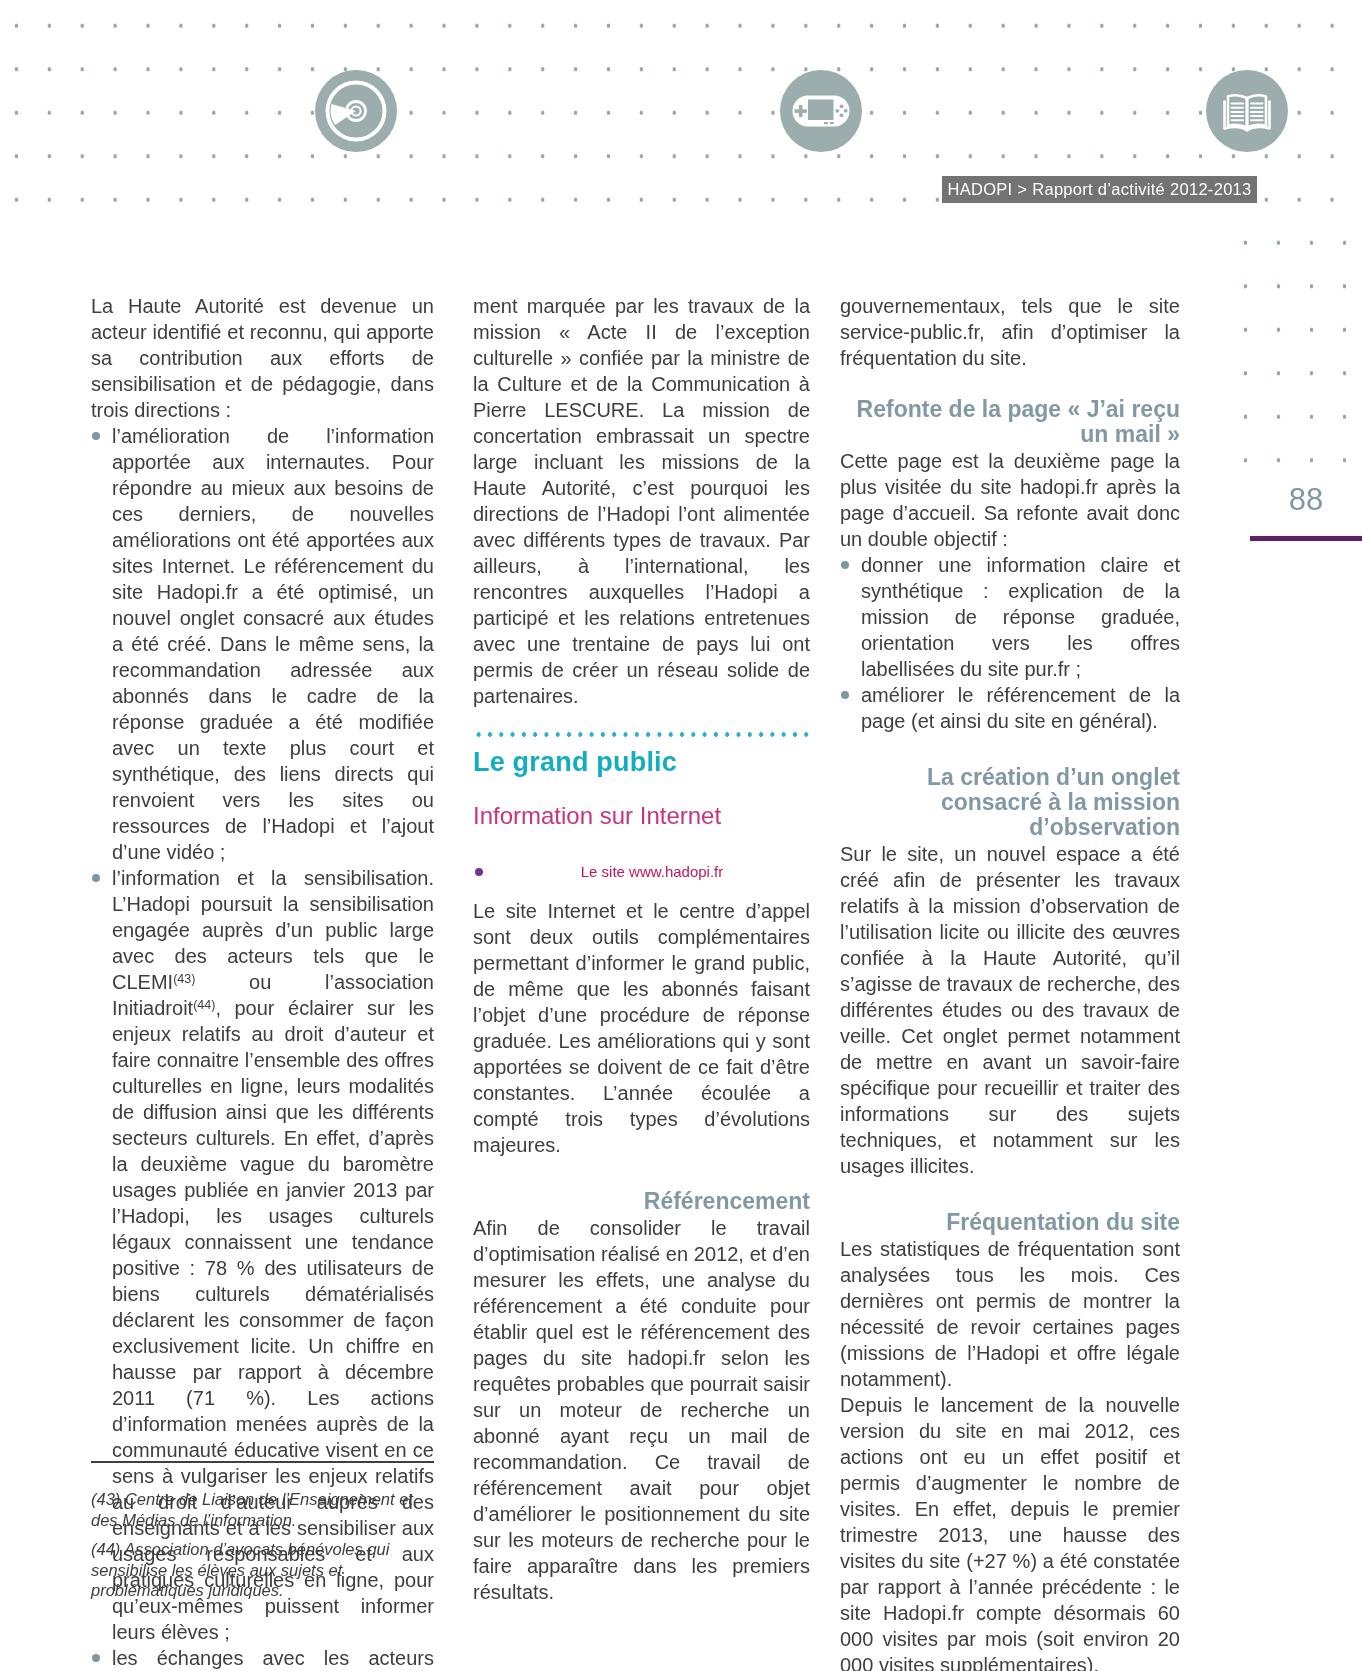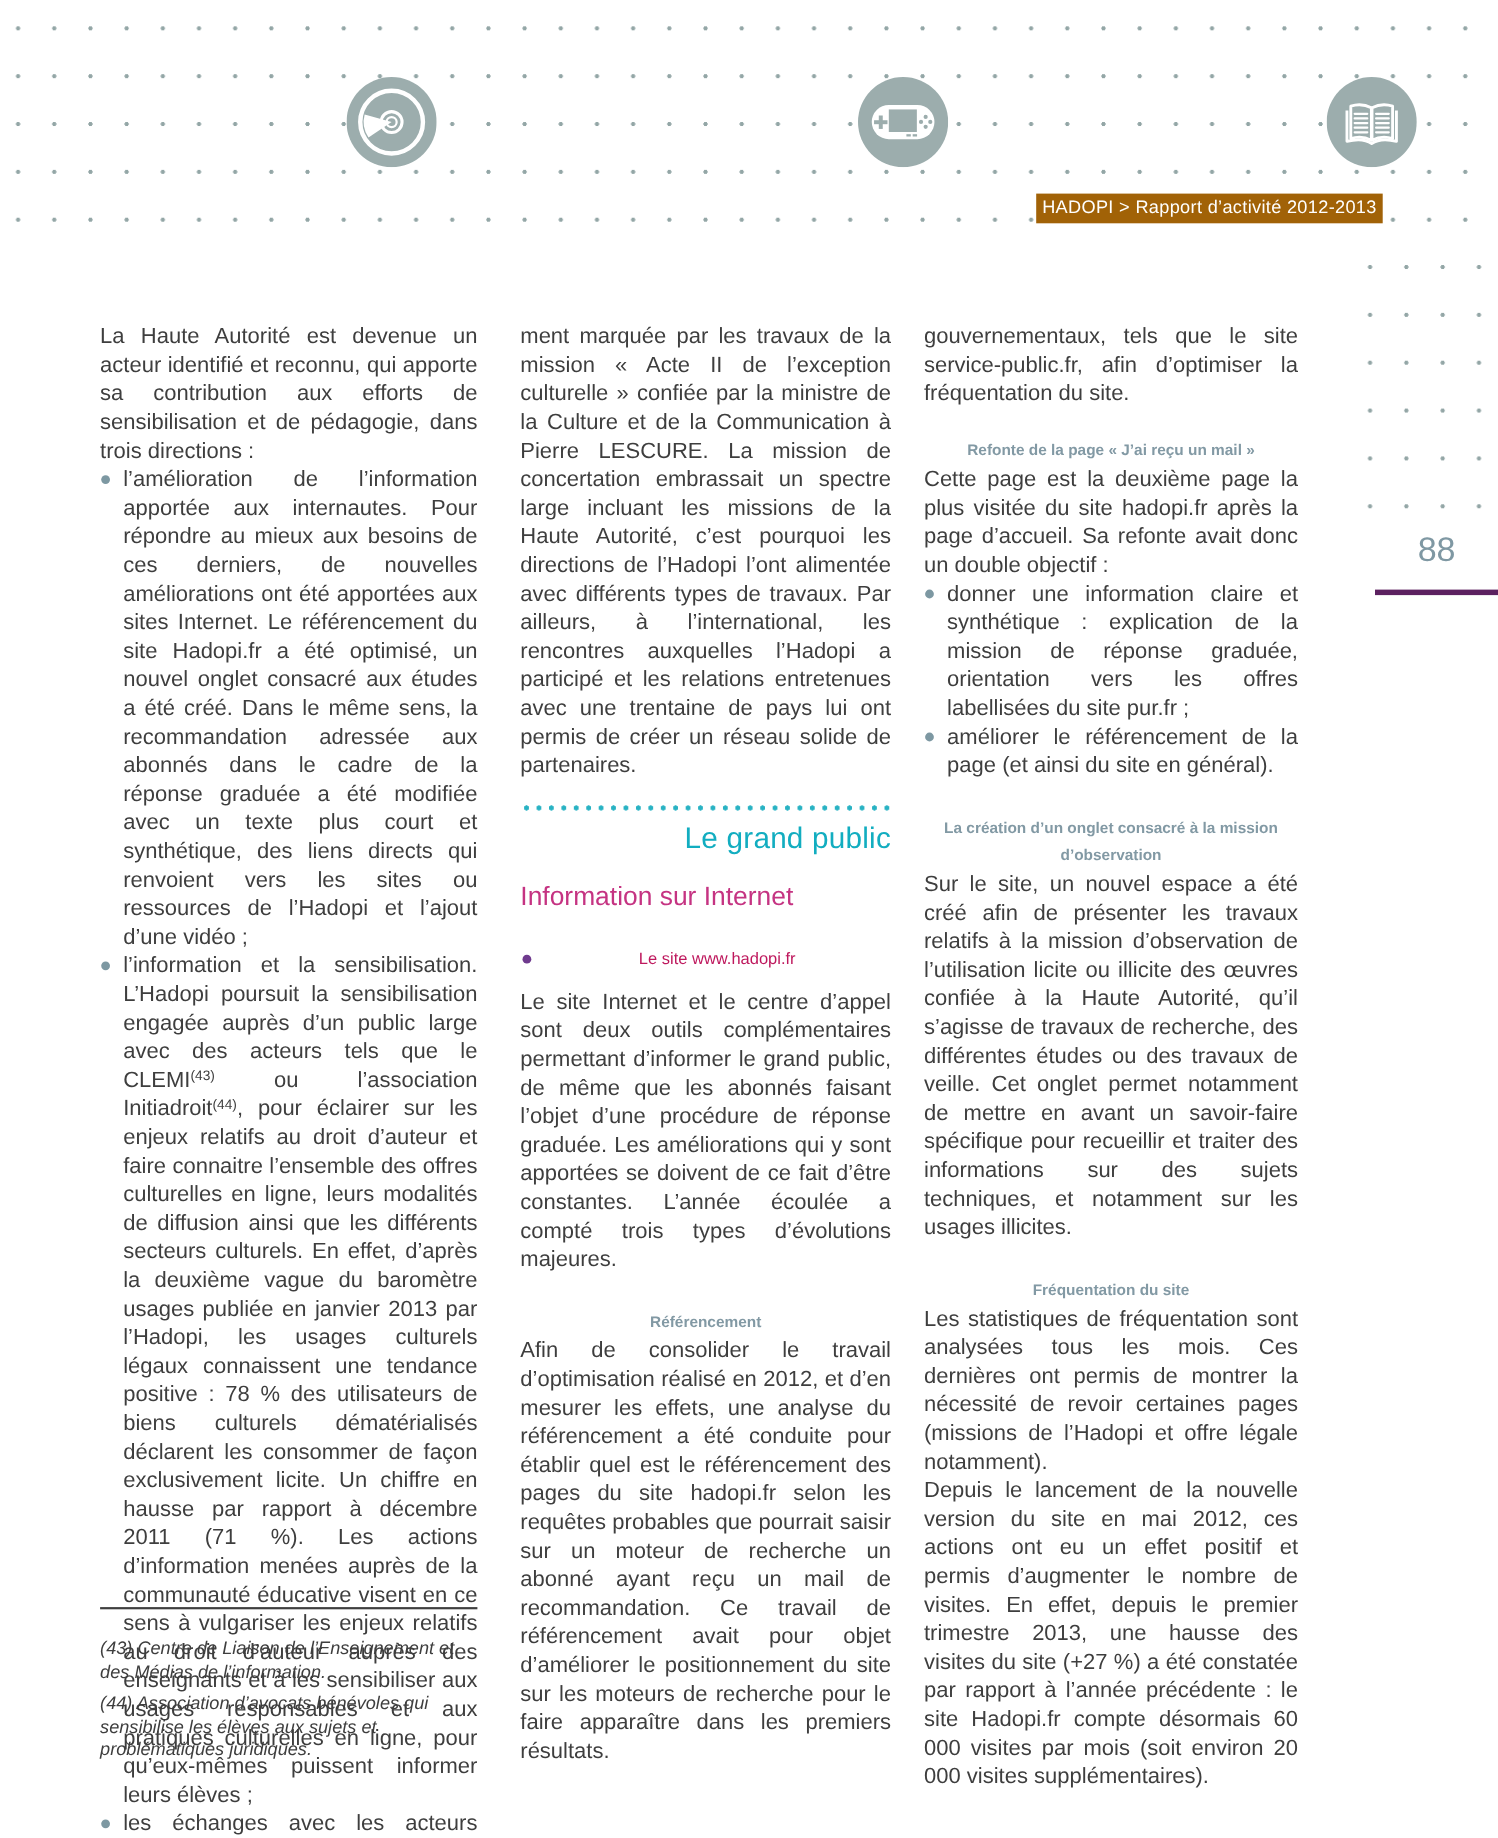--- a/index.html
+++ b/index.html
@@ -17,21 +17,21 @@
   .dots-top  { left:0; top:4px; width:1362px; height:204px; background-size:32.9px 43.5px; }
   .dots-right{ left:1229px; top:221px; width:133px; height:258px; background-size:33px 43.5px; }
 
   .icon-circle { position:absolute; width:82px; height:82px; }
   .icon-disc    { left:315px; top:70px; }
   .icon-console { left:780px; top:70px; }
   .icon-book    { left:1206px; top:70px; }
 
   .badge {
     position:absolute; left:942px; top:176px; width:315px; height:27px;
-    background:#a16207; color:#ffffff; font-size:16.5px; letter-spacing:.3px;
+    background:#737373; color:#ffffff; font-size:16.5px; letter-spacing:.3px;
     display:flex; align-items:center; justify-content:center; z-index:2;
   }
   .pagenum {
     position:absolute; left:1280px; top:482px; width:52px; text-align:center;
     font-size:31px; color:#7f98a3;
   }
   .plum-rule { position:absolute; left:1250px; top:536px; width:112px; height:5px; background:#5c2160; }
 
   
   .col { position:absolute; top:293px; font-size:20px; line-height:26px; text-align:justify; }
@@ -47,34 +47,34 @@
     width:8px; height:8px; border-radius:50%; background:#7d98a2;
   }
 
   .dotted-rule {
     height:5px; margin:23px 0 10px;
     background-image:radial-gradient(circle, #28b2c3 2.1px, rgba(40,178,195,0) 2.4px);
     background-size:11.3px 5px; background-position:0 50%; background-repeat:repeat-x;
   }
   .h-teal {
     margin:0; font-size:27px; line-height:30px; color:#12adc0;
-    font-weight:normal; letter-spacing:.2px; text-align:right;
+    font-weight:bold; letter-spacing:.2px; text-align:left;
   }
   .h-magenta { margin:25px 0 0; font-size:24px; line-height:28px; color:#c53382; font-weight:400; text-align:left; }
   .site-item {
     margin:29px 0 13px; font-size:15px; line-height:26px; color:#be185d;
     padding-left:21px; position:relative; text-align:center;
   }
   .site-item::before {
     content:""; position:absolute; left:2px; top:9px;
     width:8px; height:8px; border-radius:50%; background:#6f3a8e;
   }
   .subhead {
-    margin:31px 0 1px; font-size:14px; line-height:25px;
-    color:#8299a4; font-weight:bold; text-align:center;
+    margin:31px 0 1px; font-size:23px; line-height:25px;
+    color:#8299a4; font-weight:bold; text-align:right;
   }
   .subhead.first { margin-top:26px; }
 
   sup.fn { font-size:12.5px; line-height:0; vertical-align:6px; }
 
   .footnotes {
     position:absolute; left:91px; top:1461px; width:343px;
     border-top:2px solid #3f3f3f; padding-top:26px;
     font-size:16.5px; line-height:20.5px; font-style:italic; text-align:left;
   }

